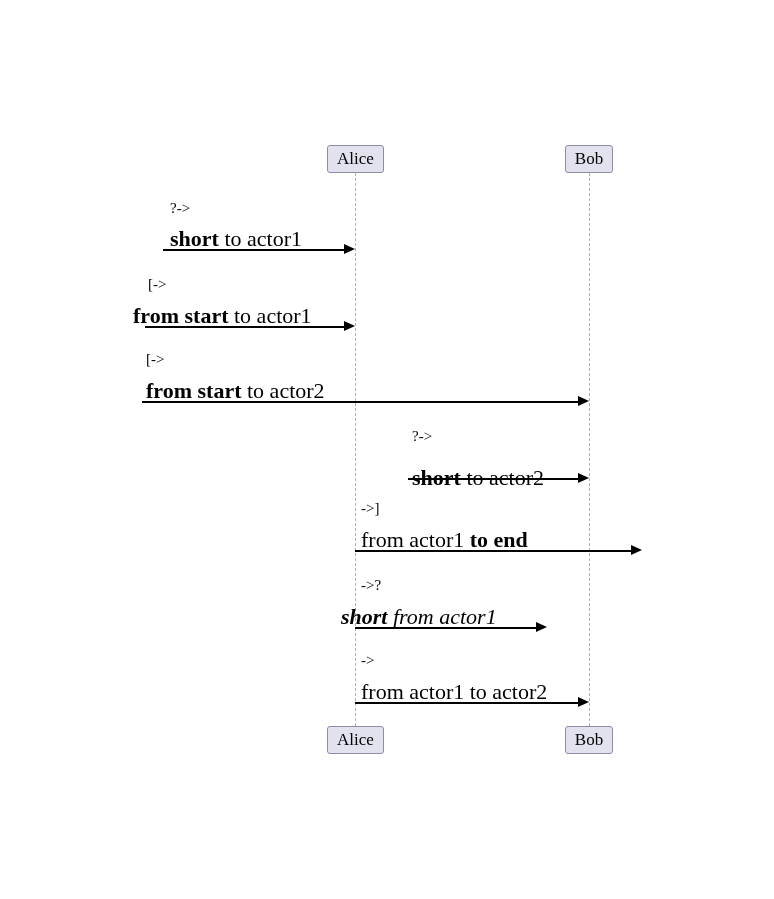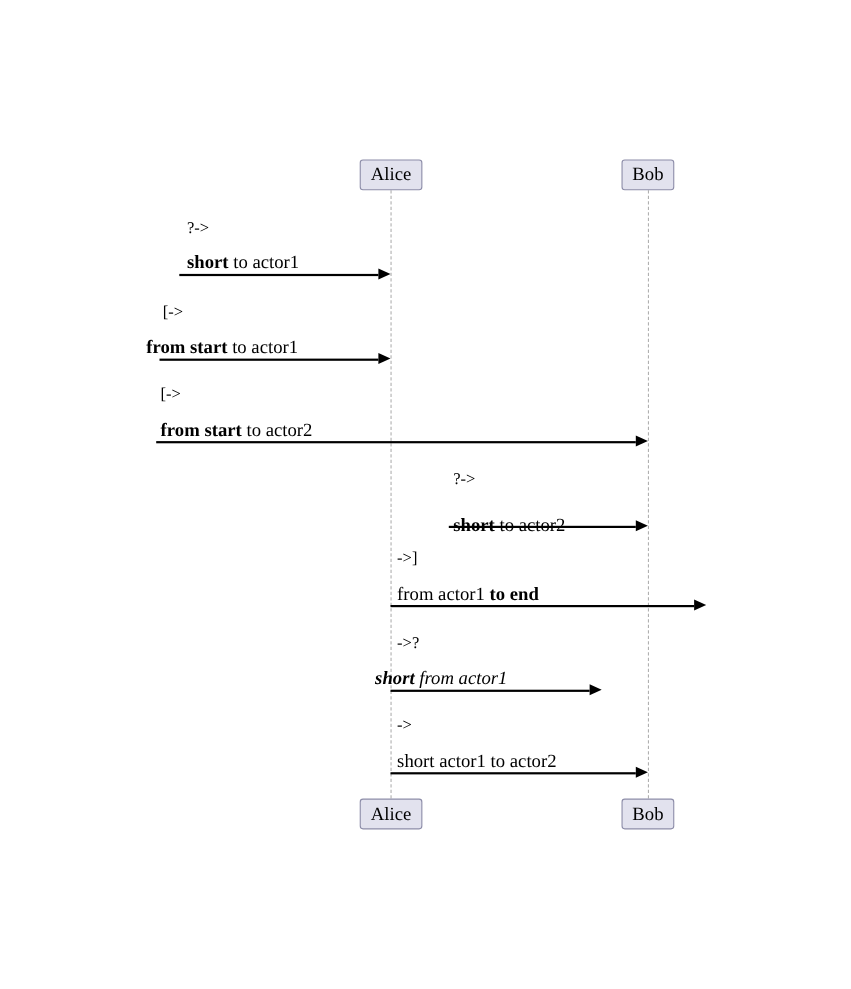--- a/index.html
+++ b/index.html
@@ -44,21 +44,21 @@
   .arrow-head {
     position: absolute;
     width: 0;
     height: 0;
     border-top: 5px solid transparent;
     border-bottom: 5px solid transparent;
     border-left: 11px solid #000000;
   }
   .msg-label {
     position: absolute;
-    font-size: 17px;
+    font-size: 22px;
     white-space: nowrap;
     line-height: 18px;
   }
   .msg-label b {
     font-weight: bold;
   }
   .msg-arrowtag {
     position: absolute;
     font-size: 15px;
     white-space: nowrap;
@@ -103,17 +103,17 @@
   <div class="msg-label" style="left:361px; top:531px;">from actor1 <b>to end</b></div>
   <div class="msg-line" style="left:355px; top:550px; width:276px;"></div>
   <div class="arrow-head" style="left:631px; top:545px;"></div>
 
   <div class="msg-arrowtag" style="left:361px; top:577px;">-&gt;?</div>
   <div class="msg-label" style="left:341px; top:608px;font-style:italic;"><b>short</b> from actor1</div>
   <div class="msg-line" style="left:355px; top:627px; width:181px;"></div>
   <div class="arrow-head" style="left:536px; top:622px;"></div>
 
   <div class="msg-arrowtag" style="left:361px; top:652px;">-&gt;</div>
-  <div class="msg-label" style="left:361px; top:683px;">short actor1 to actor2</div>
+  <div class="msg-label" style="left:361px; top:683px;">from actor1 to actor2</div>
   <div class="msg-line" style="left:355px; top:702px; width:223px;"></div>
   <div class="arrow-head" style="left:578px; top:697px;"></div>
 
 </div>
 
 </body></html>

